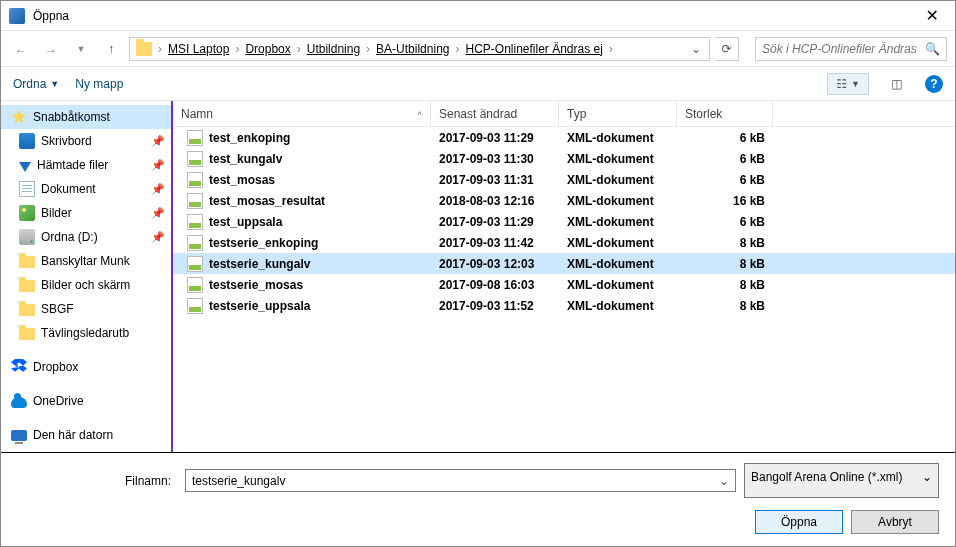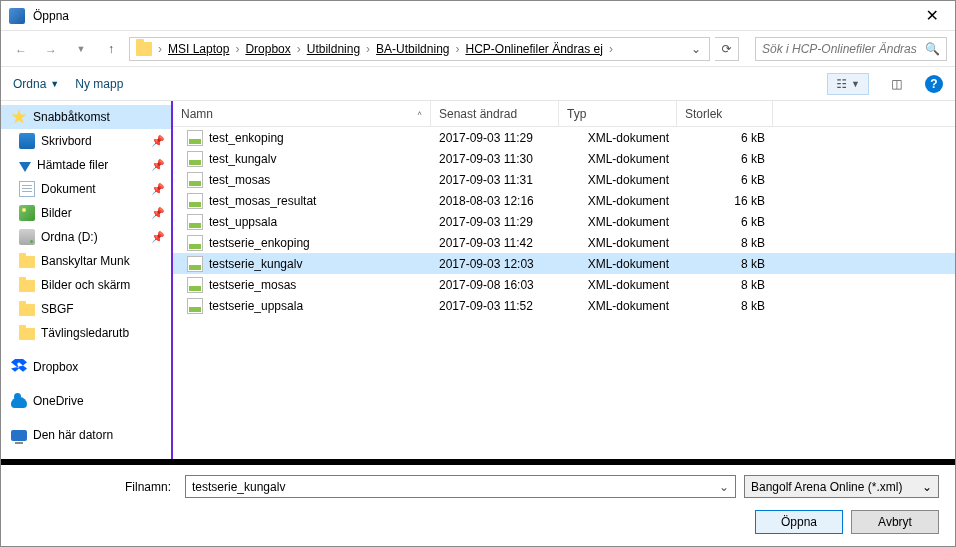--- a/index.html
+++ b/index.html
@@ -57,34 +57,34 @@
   .ic-xml::after{content:"";position:absolute;bottom:1px;left:1px;right:1px;height:5px;background:#8bc34a;}
   .filelist { flex: 1; display: flex; flex-direction: column; overflow: hidden; }
   .columns { height: 26px; display: flex; align-items: center; border-bottom: 1px solid #e8e8e8; color: #444; user-select: none; }
   .columns .col { padding: 0 8px; border-right: 1px solid #e8e8e8; height: 100%; display: flex; align-items: center; gap: 4px; }
   .col-name { width: 258px; }
   .col-date { width: 128px; }
   .col-type { width: 118px; }
   .col-size { width: 96px; justify-content: flex-start; }
   .sort-arrow { font-size: 8px; color: #666; margin-left: auto; }
   .rows { flex: 1; overflow: auto; }
-  .row { height: 21px; display: flex; align-items: center; cursor: pointer; }
+  .row { height: 21px; display: flex; align-items: center; cursor: pointer; font-weight: bold; }
   .row.selected { background: #cce8ff; }
   .row .cell { padding: 0 8px; overflow: hidden; white-space: nowrap; }
   .row .c-name { width: 258px; display: flex; align-items: center; gap: 6px; padding-left: 14px; }
   .row .c-date { width: 128px; }
-  .row .c-type { width: 118px; text-align: right; }
+  .row .c-type { width: 118px; }
   .row .c-size { width: 96px; text-align: right; }
-  .footer { border-top: 6px solid #000000; padding: 10px 16px 12px; display: flex; flex-direction: column; gap: 12px; }
+  .footer { border-top: 1px solid #000000; padding: 10px 16px 12px; display: flex; flex-direction: column; gap: 12px; }
   .filename-row { display: flex; align-items: center; gap: 8px; }
   .filename-label { width: 160px; text-align: right; padding-right: 6px; }
   .filename-input { flex: 1; height: 23px; border: 1px solid #7a7a7a; padding: 0 6px; display: flex; align-items: center; }
   .filename-input input { border: none; outline: none; flex: 1; font-size: 12px; }
   .filename-input .dd { color: #555; padding-left: 6px; }
-  .filetype { width: 195px; height: 23px; border: 1px solid #7a7a7a; background: #efefef; display: flex; align-items: center; padding: 0 6px; justify-content: space-between; }
+  .filetype { width: 195px; height: 35px; border: 1px solid #7a7a7a; background: #efefef; display: flex; padding: 6px 6px; justify-content: space-between; }
   .button-row { display: flex; justify-content: flex-end; gap: 8px; }
   .btn { width: 88px; height: 24px; border: 1px solid #888; background: #e1e1e1; cursor: pointer; }
   .btn.primary { border: 1px solid #0078d7; background: #e5f1fb; }
 </style>
 </head>
 <body>
 
 <div class="dialog">
 
   <div class="titlebar">

